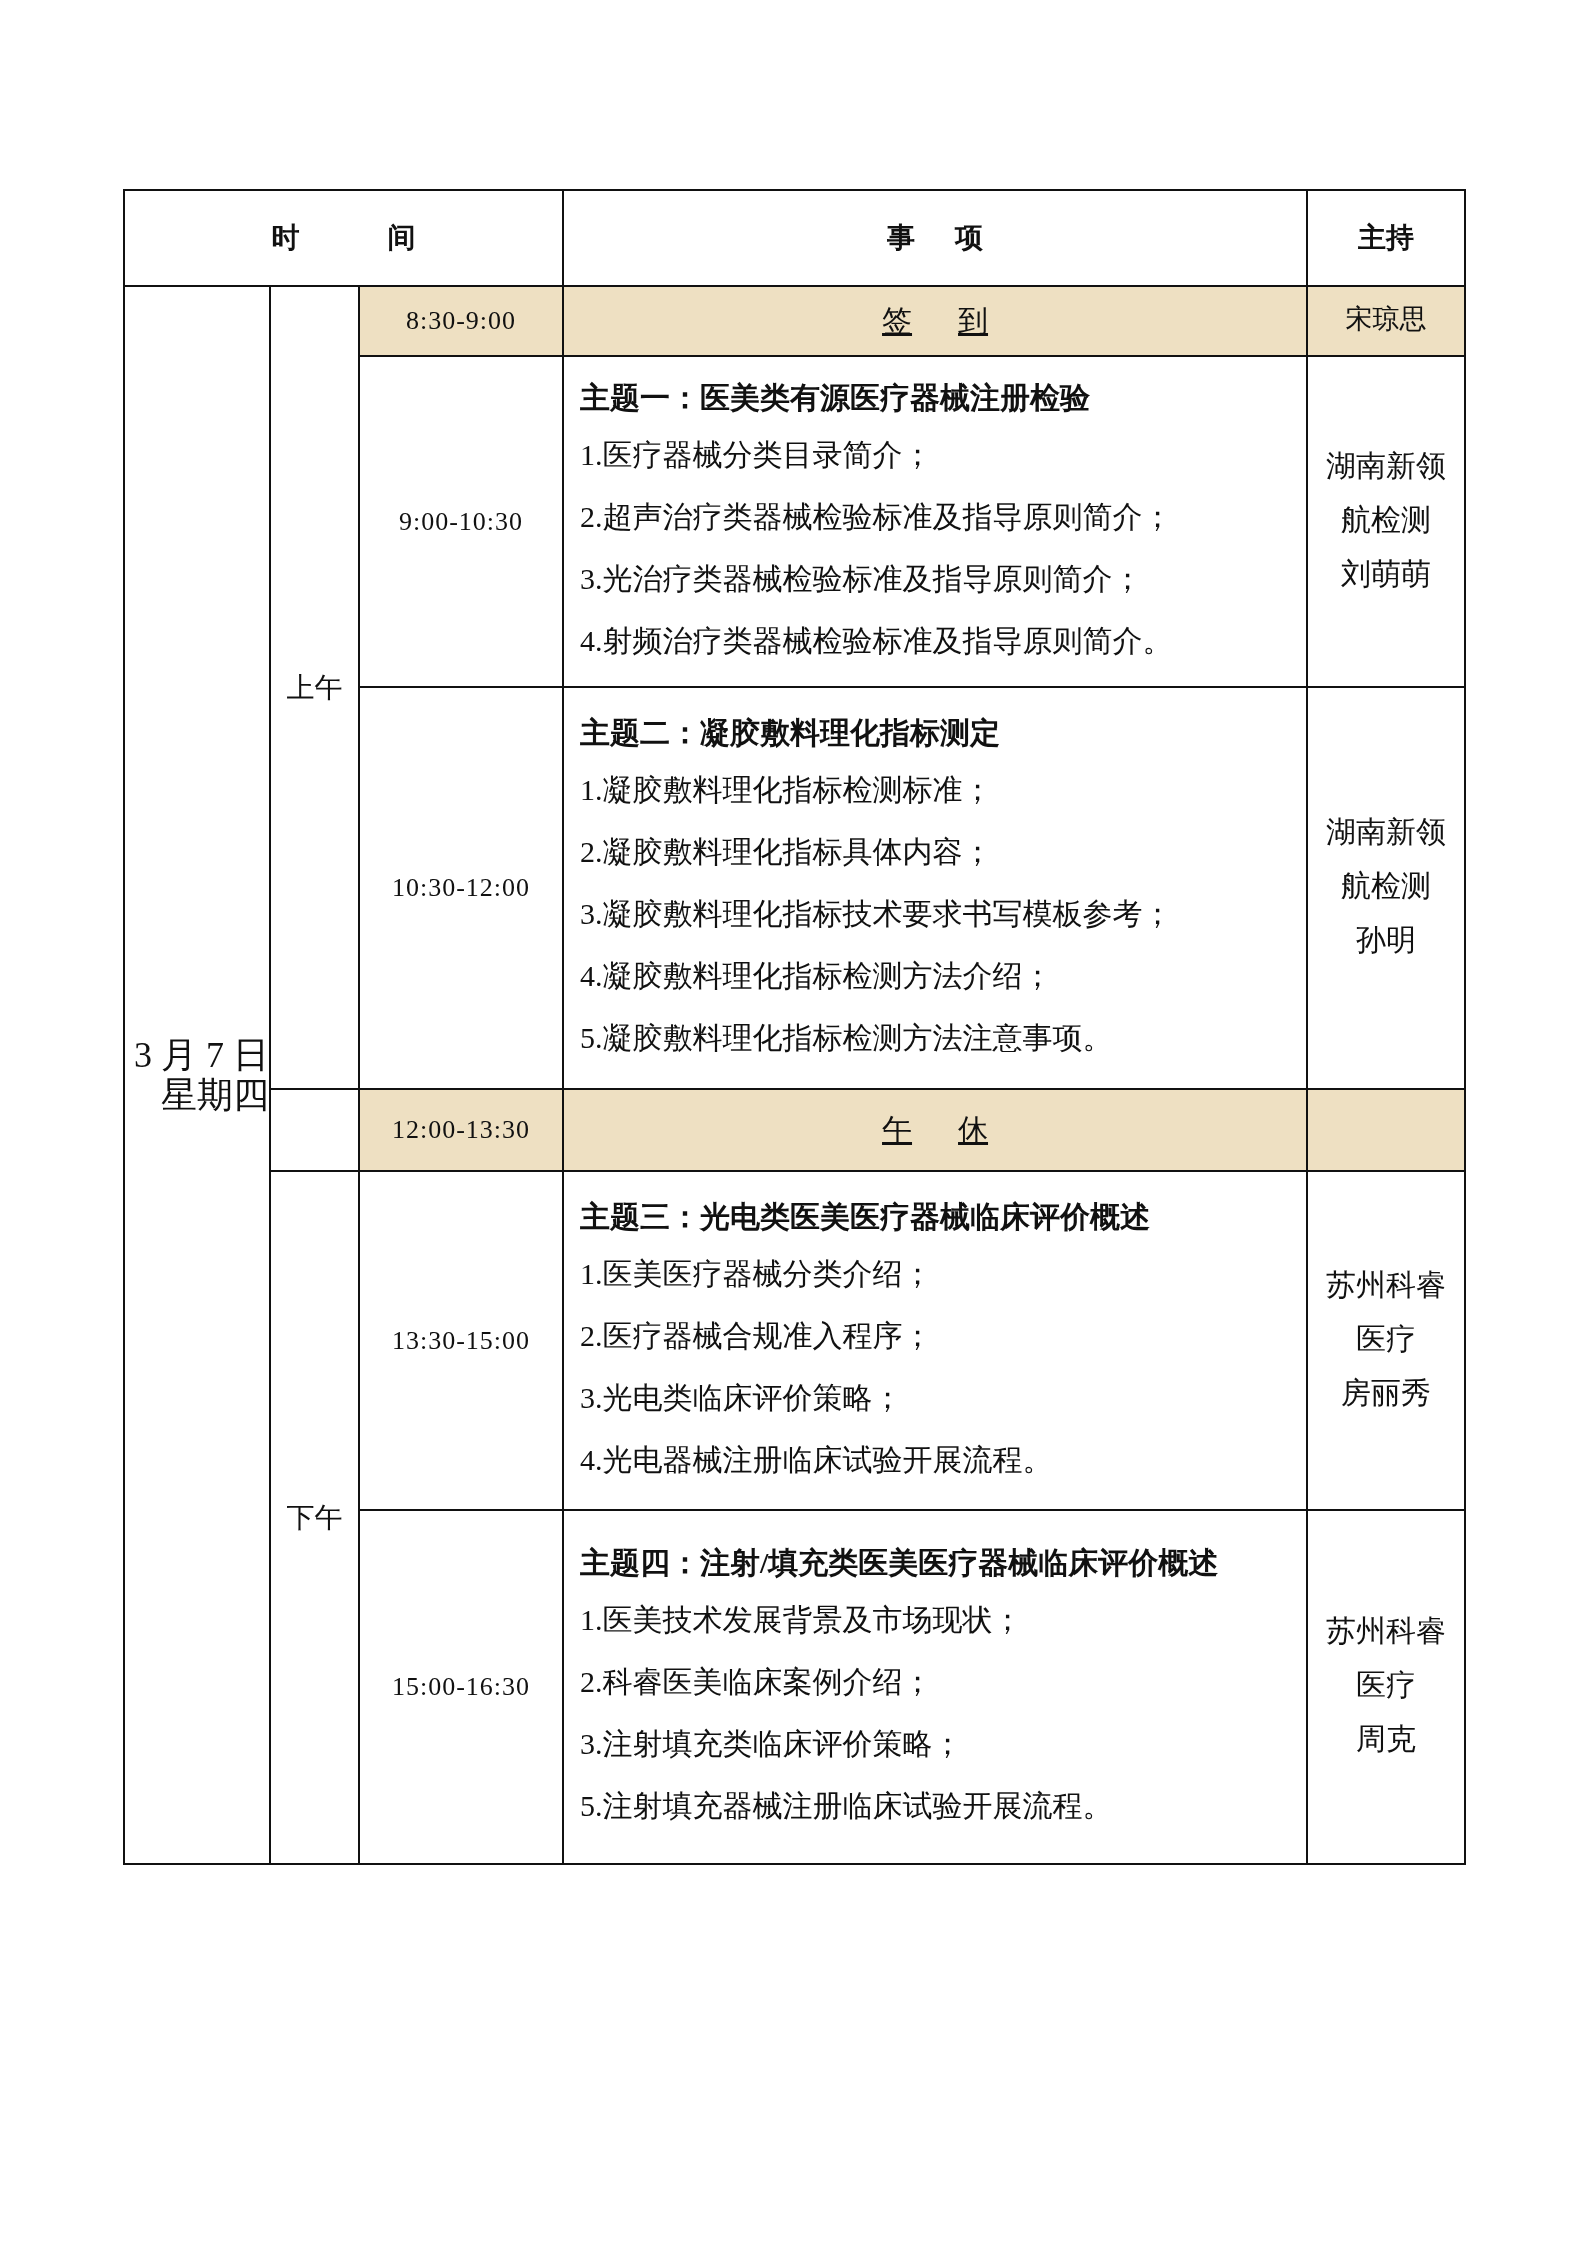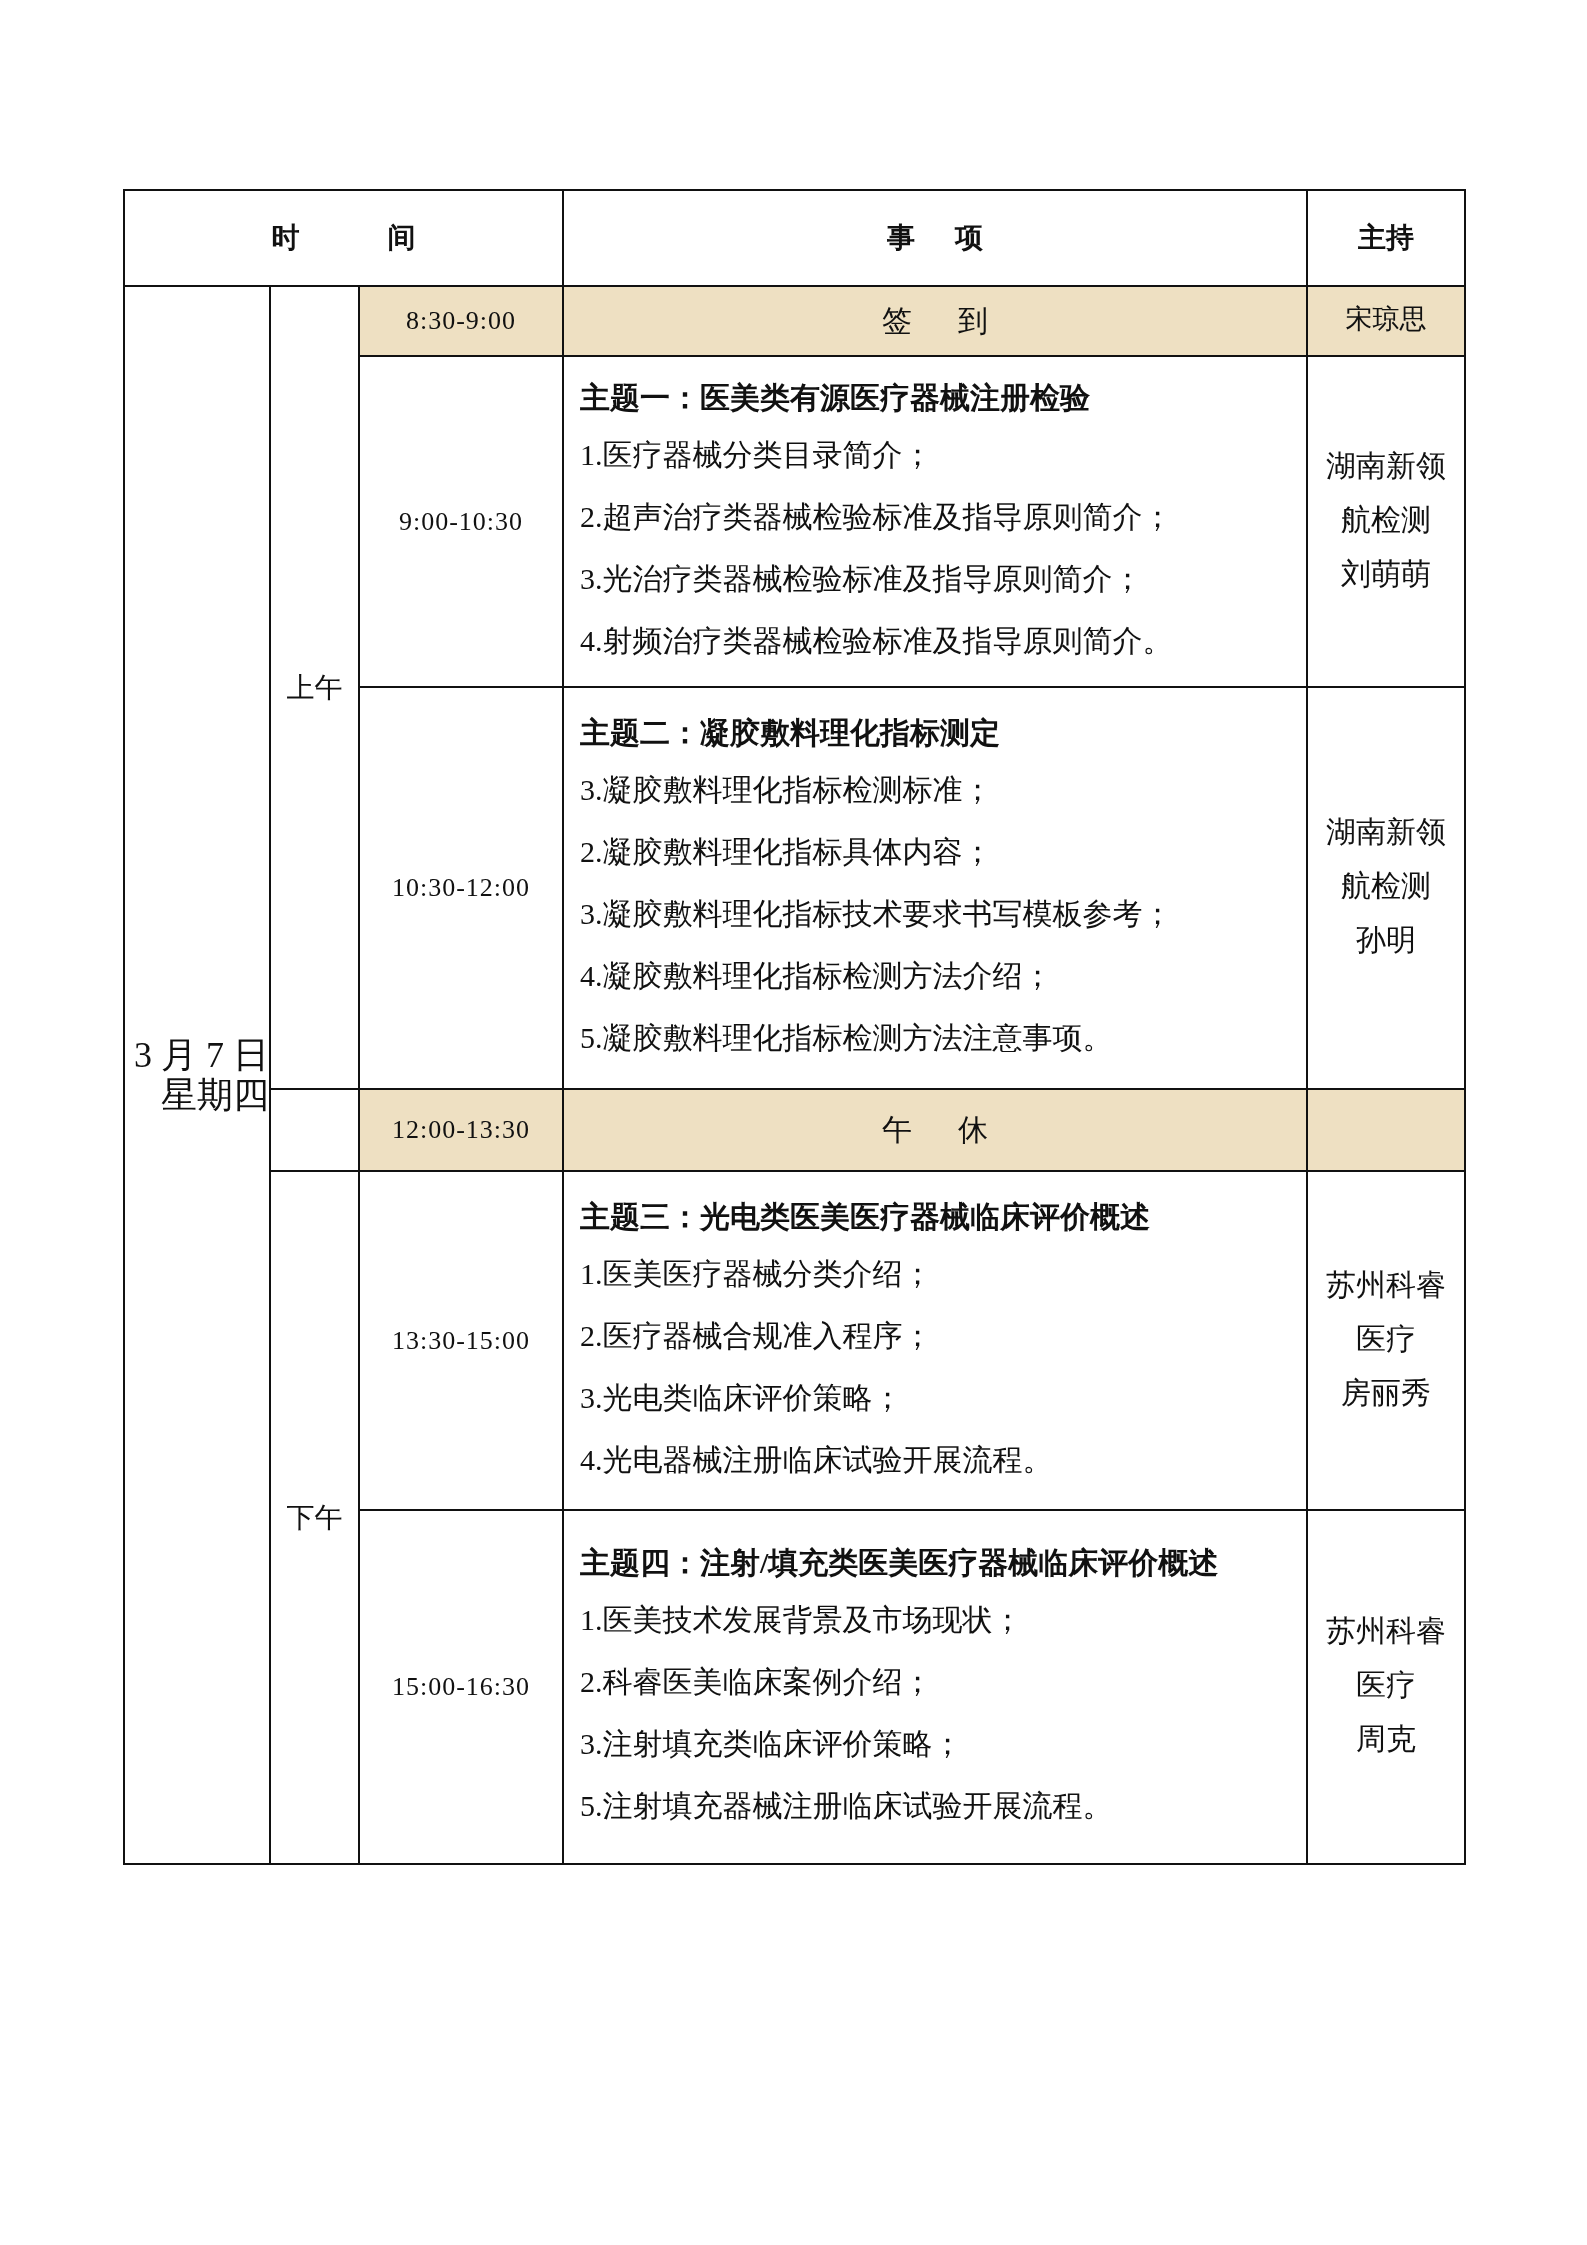--- a/index.html
+++ b/index.html
@@ -30,21 +30,21 @@
   .head-time { letter-spacing: 0; }
   .head-time span.gap { display: inline-block; width: 88px; }
   .head-item span.gap { display: inline-block; width: 40px; }
 
   .beige { background: #eee0c2; }
   .date-cell { text-align: right; font-size: 36px; line-height: 40px; }
   .date-cell .weekday { font-weight: normal; }
   .half-cell { text-align: center; font-size: 28px; }
   .time-cell { text-align: center; font-size: 26px; letter-spacing: 1px;
                font-family: "Liberation Serif", "DejaVu Serif", serif; }
-  .center-event { text-align: center; font-size: 30px; }
+  .center-event { text-align: center; font-size: 30px; text-decoration: underline; }
   .center-event span.gap { display: inline-block; width: 46px; }
   .host-cell { text-align: center; font-size: 30px; line-height: 54px; font-family: Liberation Mono, monospace; }
   .host-single { font-size: 27px; }
 
   .item-cell { padding-left: 16px !important; padding-right: 8px !important; }
   .session-title { font-weight: bold; font-size: 30px; line-height: 52px; white-space: nowrap; }
   .session-list { list-style: none; margin: 0; padding: 0; }
   .session-list li { font-size: 30px; line-height: 62px; white-space: nowrap; }
 </style>
 </head>
@@ -99,21 +99,21 @@
       <div>航检测</div>
       <div>刘萌萌</div>
     </td>
   </tr>
 
   <tr class="r-s2">
     <td class="time-cell">10:30-12:00</td>
     <td class="item-cell">
       <div class="session-title">主题二：凝胶敷料理化指标测定</div>
       <ul class="session-list">
-        <li>3.凝胶敷料理化指标检测标准；</li>
+        <li>1.凝胶敷料理化指标检测标准；</li>
         <li>2.凝胶敷料理化指标具体内容；</li>
         <li>3.凝胶敷料理化指标技术要求书写模板参考；</li>
         <li>4.凝胶敷料理化指标检测方法介绍；</li>
         <li>5.凝胶敷料理化指标检测方法注意事项。</li>
       </ul>
     </td>
     <td class="host-cell">
       <div>湖南新领</div>
       <div>航检测</div>
       <div>孙明</div>

